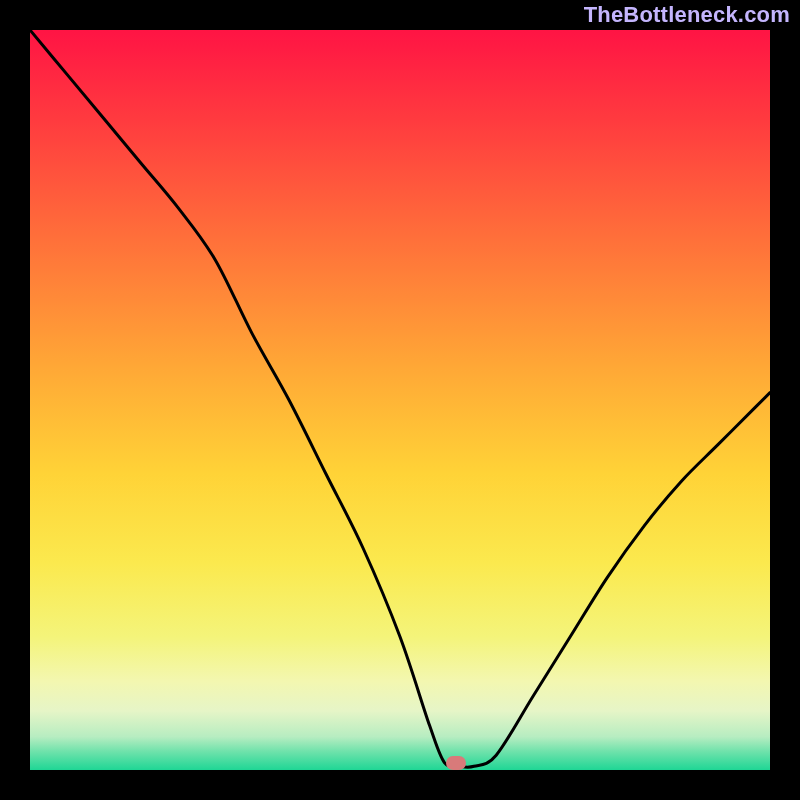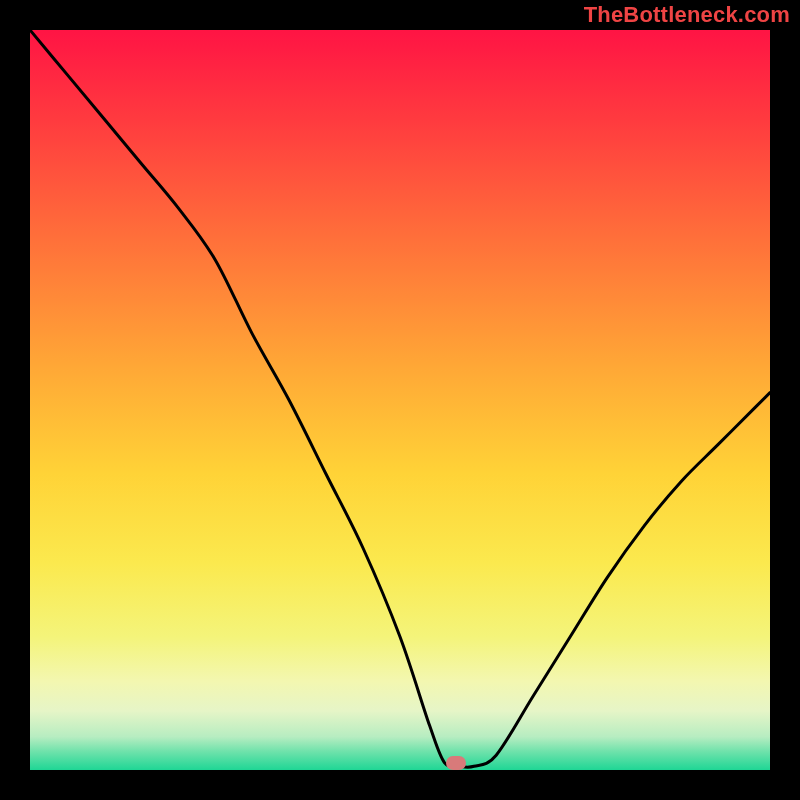--- a/index.html
+++ b/index.html
@@ -14,21 +14,21 @@
   .frame {
     position: relative;
     width: 800px;
     height: 800px;
     background: #000;
   }
   .watermark {
     position: absolute;
     top: 2px;
     right: 10px;
-    color: #ef4444;
+    color: #c4b5fd;
     font-size: 22px;
     font-weight: 600;
     letter-spacing: 0.2px;
     z-index: 10;
   }
   .plot-area {
     position: absolute;
     left: 30px;
     top: 30px;
     width: 740px;

